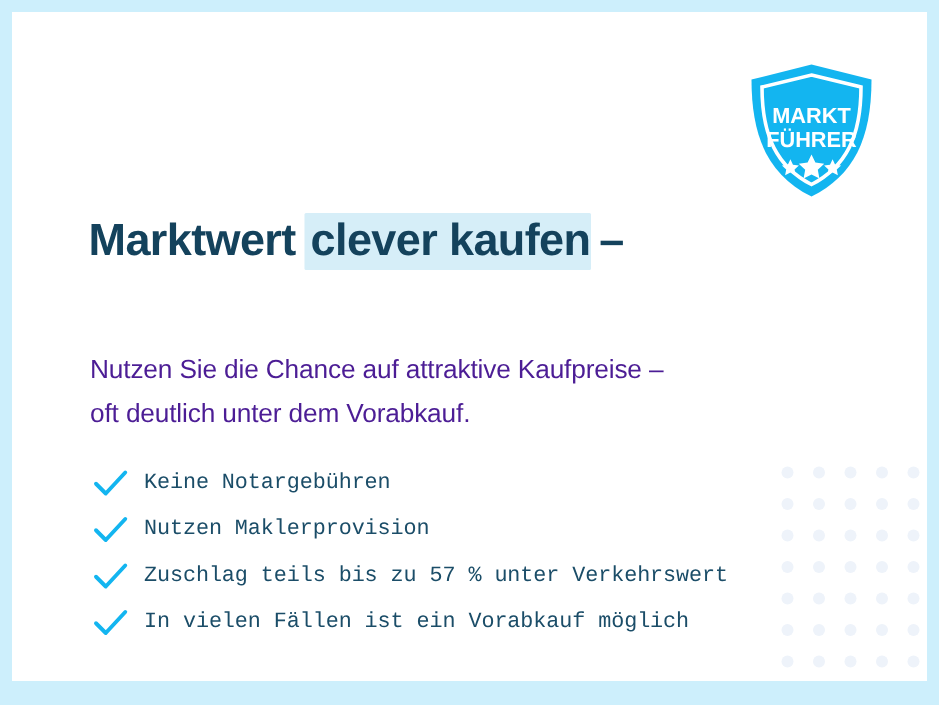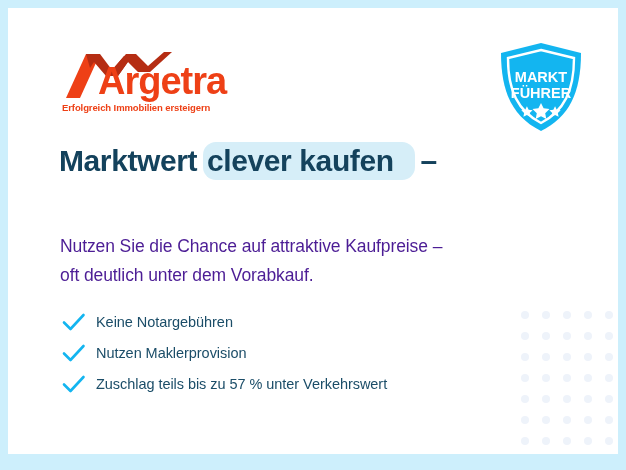--- a/index.html
+++ b/index.html
@@ -86,23 +86,23 @@
     top: 133px;
     width: 480px;
     font-size: 30px;
     font-weight: bold;
     line-height: 39px;
     color: #14425c;
     letter-spacing: -0.4px;
   }
   .hl-mark {
     background: #d6eef8;
-    padding: 2px 21px 3px 4px;
+    padding: 2px 0 3px 4px;
     margin: 0 -2px;
-    border-radius: 13px;
+    border-radius: 1px;
   }
 
   
   .subhead {
     position: absolute;
     left: 52px;
     top: 224px;
     width: 500px;
     font-size: 17.5px;
     font-weight: normal;
@@ -116,20 +116,21 @@
     position: absolute;
     left: 53px;
     top: 298px;
     width: 460px;
   }
   .check-item {
     position: relative;
     height: 31px;
     display: flex;
     align-items: center;
+    font-family: Liberation Mono, monospace;
   }
   .check-icon {
     width: 26px;
     height: 22px;
     flex: 0 0 26px;
     display: block;
   }
   .check-label {
     margin-left: 9px;
     font-size: 14.5px;
@@ -174,34 +175,20 @@
       <span class="dot" style="left: 42px; top: 105px; background: rgb(238, 243, 250);"></span>
       <span class="dot" style="left: 63px; top: 105px; background: rgb(238, 243, 250);"></span>
       <span class="dot" style="left: 84px; top: 105px; background: rgb(238, 243, 250);"></span>
       <span class="dot" style="left: 0px; top: 126px; background: rgb(238, 243, 250);"></span>
       <span class="dot" style="left: 21px; top: 126px; background: rgb(238, 243, 250);"></span>
       <span class="dot" style="left: 42px; top: 126px; background: rgb(238, 243, 250);"></span>
       <span class="dot" style="left: 63px; top: 126px; background: rgb(238, 243, 250);"></span>
       <span class="dot" style="left: 84px; top: 126px; background: rgb(238, 243, 250);"></span>
     </div>
 
-  <div class="logo-block">
-    <div class="logo-mark">
-      <svg width="200" height="52" viewBox="0 0 200 52" xmlns="http://www.w3.org/2000/svg">
-
-        <polygon points="20,48 6,48 26,4 40,4" fill="#ee4016"></polygon>
-
-        <polygon points="26,4 40,4 52,20 64,6 72,6 58,26 46,26 34,12 30,18" fill="#b52d13"></polygon>
-        <polygon points="52,20 66,4 76,4 88,16 104,2 112,2 90,22 78,22 68,12 58,26" fill="#b52d13"></polygon>
-
-        <text x="38" y="44" font-family="Liberation Sans, sans-serif" font-size="38" font-weight="bold" fill="#ee4016" letter-spacing="-1">Argetra</text>
-      </svg>
-    </div>
-    <div class="logo-tagline">Erfolgreich Immobilien ersteigern</div>
-  </div>
 
   <div class="badge">
     <svg width="88" height="92" viewBox="0 0 88 92" xmlns="http://www.w3.org/2000/svg">
       <g>
         <path d="M44 2 L84 12 C84 52 72 76 44 90 C16 76 4 52 4 12 Z" fill="#13b5f0"></path>
         <path d="M44 9 L77 17 C77 50 67 70 44 82 C21 70 11 50 11 17 Z" fill="none" stroke="#ffffff" stroke-width="2.4"></path>
       </g>
       <text x="44" y="41" text-anchor="middle" font-family="Liberation Sans, sans-serif" font-size="14.5" font-weight="bold" fill="#ffffff">MARKT</text>
       <text x="44" y="57" text-anchor="middle" font-family="Liberation Sans, sans-serif" font-size="14.5" font-weight="bold" fill="#ffffff">FÜHRER</text>
       <g fill="#ffffff">
@@ -233,15 +220,21 @@
           <path d="M3 11.5 L9.5 18 L22.5 4" fill="none" stroke="#13b5f0" stroke-width="2.6" stroke-linecap="round" stroke-linejoin="round"></path>
         </svg>
         <span class="check-label">Nutzen Maklerprovision</span>
       </li>
       <li class="check-item">
         <svg class="check-icon" viewBox="0 0 26 22">
           <path d="M3 11.5 L9.5 18 L22.5 4" fill="none" stroke="#13b5f0" stroke-width="2.6" stroke-linecap="round" stroke-linejoin="round"></path>
         </svg>
         <span class="check-label">Zuschlag teils bis zu 57 % unter Verkehrswert</span>
       </li>
+      <li class="check-item">
+        <svg class="check-icon" viewBox="0 0 26 22">
+          <path d="M3 11.5 L9.5 18 L22.5 4" fill="none" stroke="#13b5f0" stroke-width="2.6" stroke-linecap="round" stroke-linejoin="round"></path>
+        </svg>
+        <span class="check-label">In vielen Fällen ist ein Vorabkauf möglich</span>
+      </li>
     </ul>
 
 </div>
 
 </body></html>

